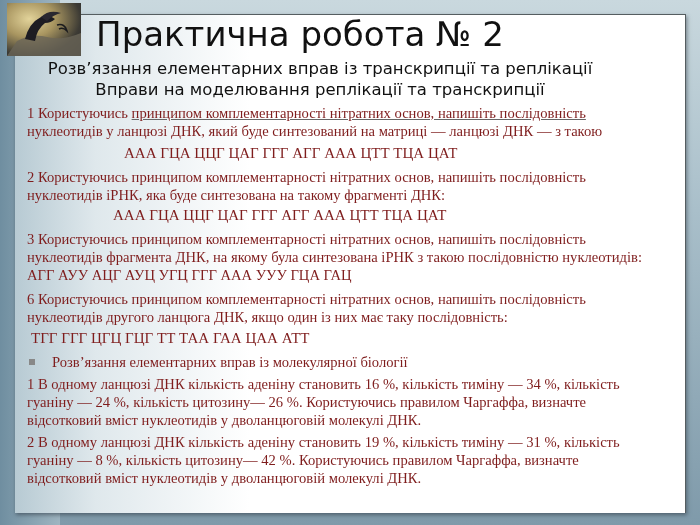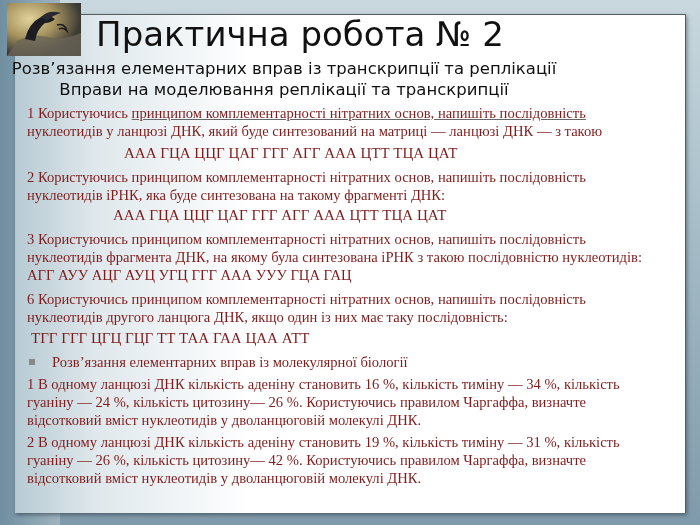--- a/index.html
+++ b/index.html
@@ -24,21 +24,21 @@
     background: radial-gradient(ellipse at 30% 30%, #e2d39a 0%, #a89560 35%, #3c3a34 70%, #24262a 100%);
     z-index: 3;
   }
   .thumb svg { width: 100%; height: 100%; display: block; }
   .title {
     position: absolute; left: 0; top: 14px; width: 600px; text-align: center;
     font-family: "DejaVu Sans", sans-serif; font-size: 34px; color: #111; line-height: 40px;
   }
   .subtitle {
     position: absolute; left: 0; width: 568px; text-align: center;
-    font-family: "DejaVu Sans", sans-serif; font-size: 16.5px; color: #111; line-height: 20px;
+    font-family: "DejaVu Sans", sans-serif; font-size: 16.5px; color: #111; line-height: 20px; padding-left: 36px;
   }
   .sub1 { top: 59px; }
   .sub2 { top: 80px; text-align: center; }
   .content {
     position: absolute; left: 27px; top: 104px; width: 660px;
     font-size: 14.6px; color: #7f1d1d; line-height: 18px;
   }
   .para { margin: 0 0 4px 0; }
   .seq { margin: 0 0 6px 0; font-size: 15px; }
   .seq.s1 { padding-left: 97px; margin-top: 1px; }
@@ -102,17 +102,17 @@
   </div>
 
   <div class="para">
     <span>1 В одному ланцюзі ДНК кількість аденіну становить 16 %, кількість тиміну — 34 %, кількість</span><br>
     <span>гуаніну — 24 %, кількість цитозину— 26 %. Користуючись правилом Чаргаффа, визначте</span><br>
     <span>відсотковий вміст нуклеотидів у дволанцюговій молекулі ДНК.</span>
   </div>
 
   <div class="para">
     <span>2 В одному ланцюзі ДНК кількість аденіну становить 19 %, кількість тиміну — 31 %, кількість</span><br>
-    <span>гуаніну — 26 %, кількість цитозину— 42 %. Користуючись правилом Чаргаффа, визначте</span><br>
+    <span>гуаніну — 8 %, кількість цитозину— 42 %. Користуючись правилом Чаргаффа, визначте</span><br>
     <span>відсотковий вміст нуклеотидів у дволанцюговій молекулі ДНК.</span>
   </div>
 
 </div>
 
 </body></html>

